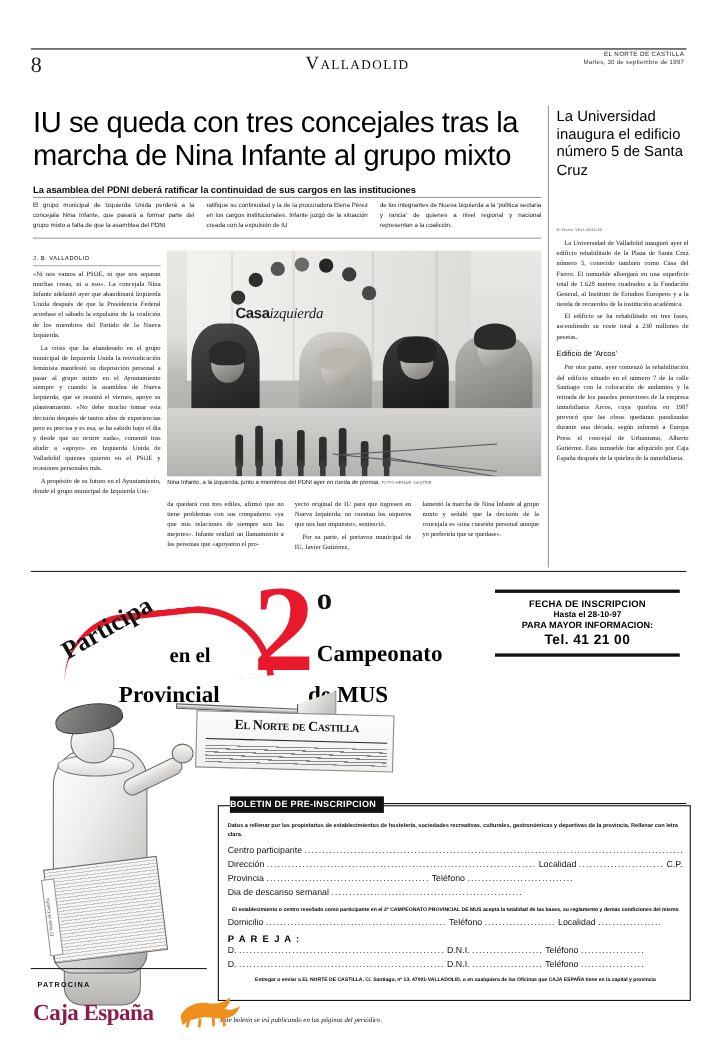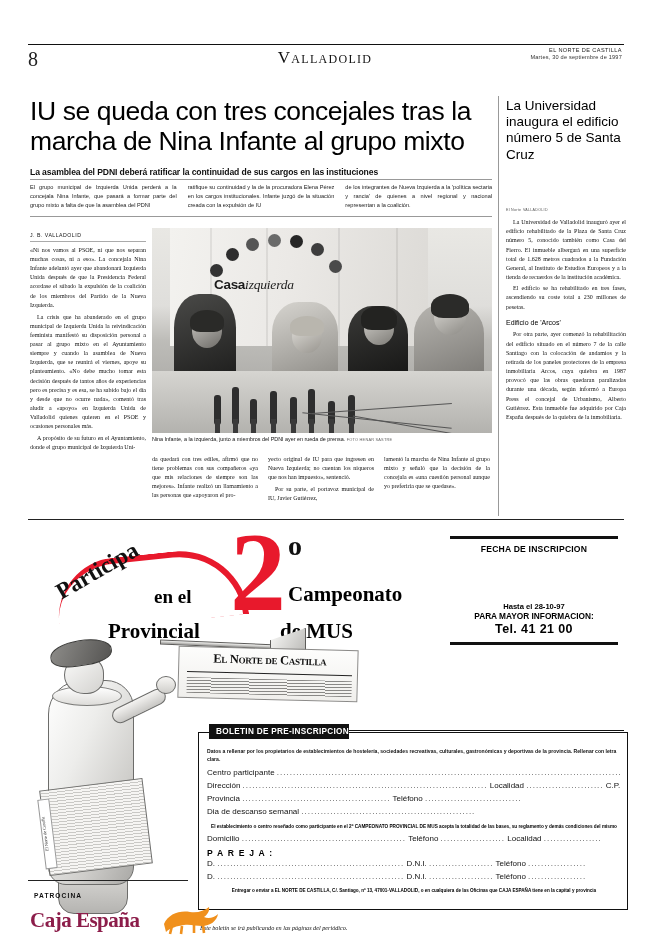--- a/index.html
+++ b/index.html
@@ -286,41 +286,41 @@
     opacity:.8;
   }
 
   
   .insc {
     position:absolute; left:430px; top:12px; width:168px;
     border-top: 3px solid #111; border-bottom: 3px solid #111;
     background:#fff; padding:5px 4px 6px 4px; text-align:center;
   }
   .insc-l1 { font-family:"Liberation Sans",sans-serif; font-weight:700; font-size:8.6px; letter-spacing:.2px;}
-  .insc-l2 { font-family:"Liberation Sans",sans-serif; font-weight:700; font-size:7.6px;margin-top:48px; }
+  .insc-l2 { font-family:"Liberation Sans",sans-serif; font-weight:700; font-size:7.6px; }
   .insc-l3 { font-family:"Liberation Sans",sans-serif; font-weight:700; font-size:8.3px; }
   .insc-tel { font-family:"Liberation Sans",sans-serif; font-weight:700; font-size:12.5px; letter-spacing:.4px; margin-top:1px;}
 
   .insc-note {
     position:absolute; left:434px; top:98px; width:172px;
     font-family:"Liberation Sans", sans-serif; font-size:7.2px;
     line-height:1.42; text-align:justify; color:#111;
     text-indent: 10px;
   }
 
   
   .coupon {
     position:absolute; left:178px; top:208px; width:430px; height:178px;
     border:1.3px solid #111; background:#fff;
   }
   .coupon-tab {
     position:absolute; left:10px; top:-9px; width:140px; height:15px;
     background:#111; color:#fff;
     font-family:"Liberation Sans", sans-serif; font-weight:700; font-size:8.2px;
-    letter-spacing:.3px; text-align:right; line-height:15px;
+    letter-spacing:.3px; text-align:left; line-height:15px;
   }
   .coupon-topline { position:absolute; left:150px; top:-3px; width:275px; border-top:1.3px solid #111;}
   .coupon-inner { position:absolute; left:8px; top:14px; width:414px; }
   .cp-note {
     font-family:"Liberation Sans", sans-serif; font-weight:700; font-size:5.1px;
     line-height:1.65; color:#111; margin-bottom:3px;
   }
   .cp-field {
     font-family:"Liberation Sans", sans-serif; font-size:8px; color:#111;
     line-height:1.62; white-space:nowrap; overflow:hidden;

